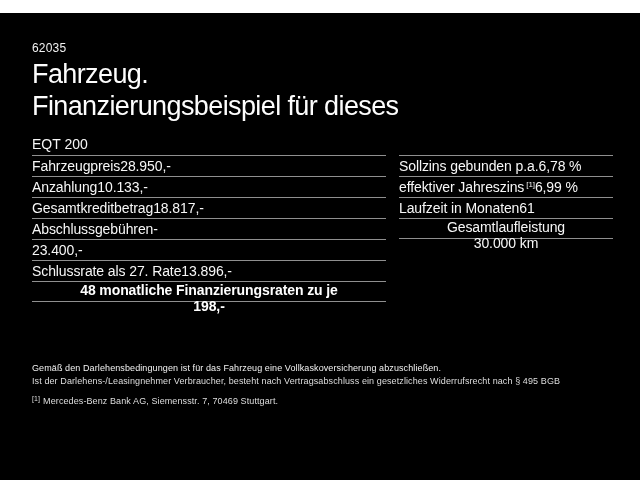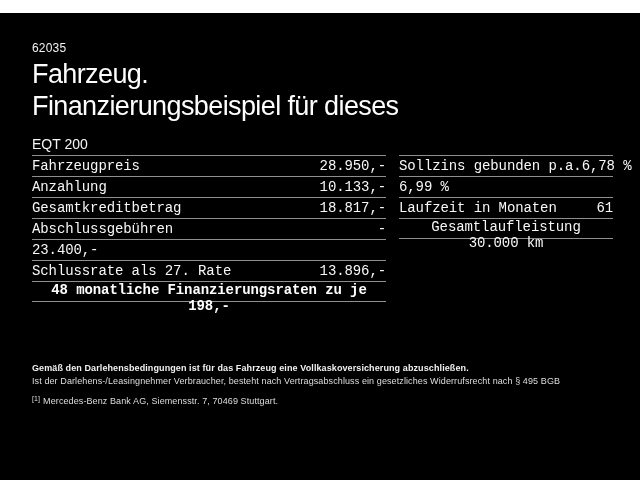--- a/index.html
+++ b/index.html
@@ -26,32 +26,32 @@
     color:var(--text);
   }
   .ref{margin-top:29px;font-size:12px;line-height:12px;color:#f2f2f2;letter-spacing:0.2px;}
   .title{margin-top:4px;font-size:27px;line-height:32px;letter-spacing:-0.6px;color:#fdfdfd;font-weight:400;}
   .model{margin-top:14px;font-size:14px;line-height:16px;color:#f5f5f5;}
   .tables{margin-top:3px;display:flex;align-items:flex-start;}
   .table{display:block;}
   .table.left{width:354px;margin-right:13px;}
   .table.right{width:214px;}
   .trow{
-    display:flex;justify-content:space-between;align-items:center;
+    display:flex;align-items:center;
     height:21px;border-top:1px solid var(--sep);
-    font-size:14px;color:#f7f7f7;font-family:Liberation Mono, monospace;
+    font-size:14px;color:#f7f7f7;
   }
   .table .trow:last-child{border-bottom:1px solid var(--sep);flex-direction:column;}
   .trow.bold{font-weight:700;color:#ffffff;}
   .tlabel{white-space:nowrap;letter-spacing:-0.1px;}
   .tvalue{white-space:nowrap;text-align:right;letter-spacing:-0.1px;}
   .fn-sup{font-size:8px;vertical-align:5px;margin-left:2px;}
   .disclaimer{margin-top:60px;}
   .disc-line{font-size:9px;line-height:13px;color:#dedede;letter-spacing:0.1px;}
-  .disc-line.bold{font-weight:700;color:#f2f2f2;margin-top:28px;}
+  .disc-line.bold{font-weight:400;color:#f2f2f2;margin-top:28px;}
   .footnote{margin-top:4px;font-size:9px;line-height:13px;color:#dedede;letter-spacing:0.1px;}
   .footnote .marker{font-size:7px;vertical-align:3px;margin-right:3px;}
 </style>
 </head>
 <body>
 
 <div class="frame">
   <div class="letterbox top"></div>
 
   <div class="content">
@@ -96,20 +96,21 @@
           <span class="tvalue">198,-</span>
         </div>
       </div>
 
       <div class="table right">
         <div class="trow">
           <span class="tlabel">Sollzins gebunden p.a.</span>
           <span class="tvalue">6,78 %</span>
         </div>
         <div class="trow">
+          <span class="tlabel"><span>effektiver Jahreszins</span><sup class="fn-sup">[1]</sup></span>
           <span class="tvalue">6,99 %</span>
         </div>
         <div class="trow">
           <span class="tlabel">Laufzeit in Monaten</span>
           <span class="tvalue">61</span>
         </div>
         <div class="trow">
           <span class="tlabel">Gesamtlaufleistung</span>
           <span class="tvalue">30.000 km</span>
         </div>

